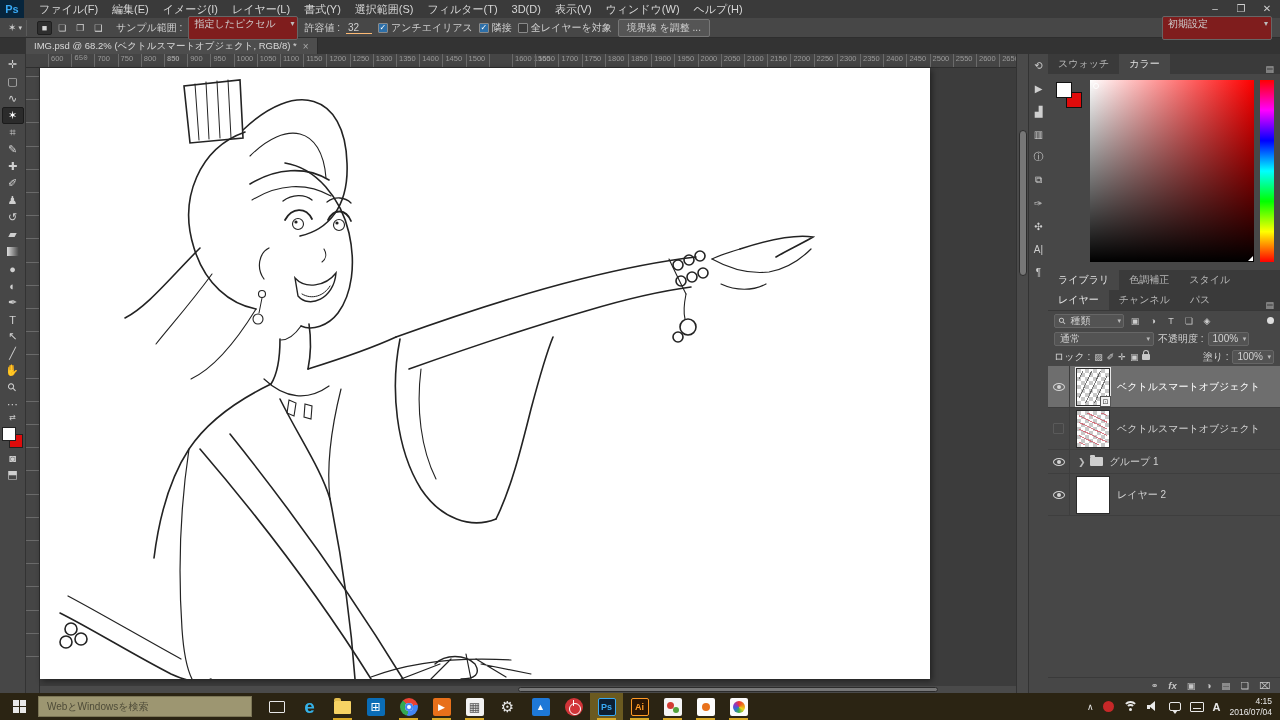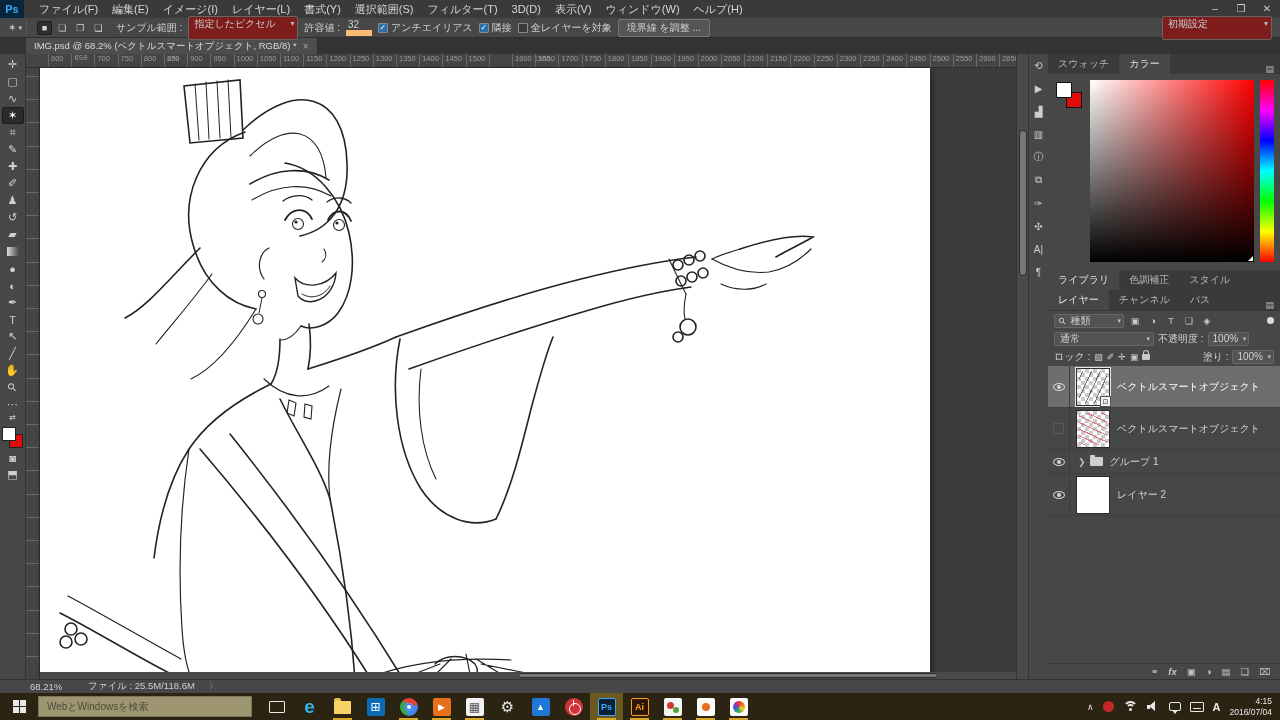--- a/index.html
+++ b/index.html
@@ -15,21 +15,21 @@
 
   
   .optionsbar{height:20px;background:#474747;border-bottom:1px solid #2e2e2e;display:flex;align-items:center;color:#cfcfcf;font-size:10px;gap:6px;padding-left:4px;flex:0 0 auto}
   .tool-preset{display:flex;align-items:center;gap:2px;padding:0 4px;border-right:1px solid #5a5a5a;height:16px}
   .selmodes{display:flex;gap:3px;padding:0 4px}
   .selmode{width:15px;height:14px;display:flex;align-items:center;justify-content:center;font-size:9px;color:#d8d8d8;border-radius:2px}
   .selmode.pressed{background:#2f2f2f;border:1px solid #1f1f1f}
   .opt-label{white-space:nowrap}
   .dropdown{background:#7f1d1d;border:1px solid #666;border-radius:2px;height:24px;line-height:13px;padding:0 14px 0 5px;position:relative;white-space:nowrap;min-width:110px}
   .dropdown::after{content:"▾";position:absolute;right:3px;top:0;font-size:8px;color:#bbb}
-  .tol-input{border-bottom:6px solid #fdba74;min-width:26px;display:inline-block;padding:0 2px}
+  .tol-input{border-bottom:1px solid #fdba74;min-width:26px;display:inline-block;padding:0 2px}
   .chk{display:flex;align-items:center;gap:3px;white-space:nowrap}
   .box{width:10px;height:10px;border:1px solid #8a8a8a;background:#3a3a3a;border-radius:1px;display:flex;align-items:center;justify-content:center;font-size:8px;color:#fff}
   .box.on{background:#2d6fa8}
   .btn{border:1px solid #777;border-radius:2px;background:#555;padding:1px 8px;white-space:nowrap}
   .workspace{margin-left:auto;margin-right:8px}
 
   
   .tabbar{height:16px;background:#333;display:flex;flex:0 0 auto}
   .doctab{background:#4d4d4d;color:#d9d9d9;font-size:9.5px;display:flex;align-items:center;gap:6px;padding:0 8px;margin-left:26px;border-right:1px solid #2a2a2a}
   .doctab .close{color:#aaa;font-size:10px}
@@ -608,25 +608,20 @@
         <span class="fi fx" data-name="layer-style-icon">fx</span>
         <span class="fi" data-name="layer-mask-icon">▣</span>
         <span class="fi" data-name="adjustment-layer-icon">◑</span>
         <span class="fi" data-name="new-group-icon">▤</span>
         <span class="fi" data-name="new-layer-icon">❏</span>
         <span class="fi" data-name="delete-layer-icon">⌧</span>
       </div>
     </div>
   </div>
 
-  <div class="statusbar" data-name="status-bar">
-    <span class="zoomval" data-name="zoom-level-input">68.21%</span>
-    <span data-name="document-size-readout">ファイル : 25.5M/118.6M</span>
-    <span class="chev" data-name="status-options-chevron">〉</span>
-  </div>
 
   <div class="taskbar" data-name="windows-taskbar">
     <div class="startbtn" data-name="start-button">
       <span class="winlogo" data-name="windows-logo-icon">
           <i></i>
           <i></i>
           <i></i>
           <i></i>
         </span>
     </div>

